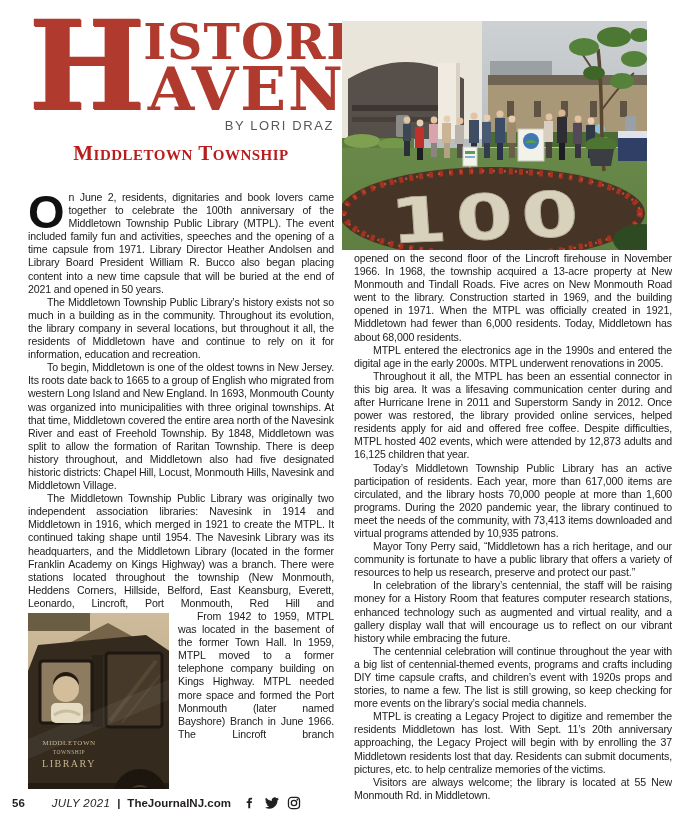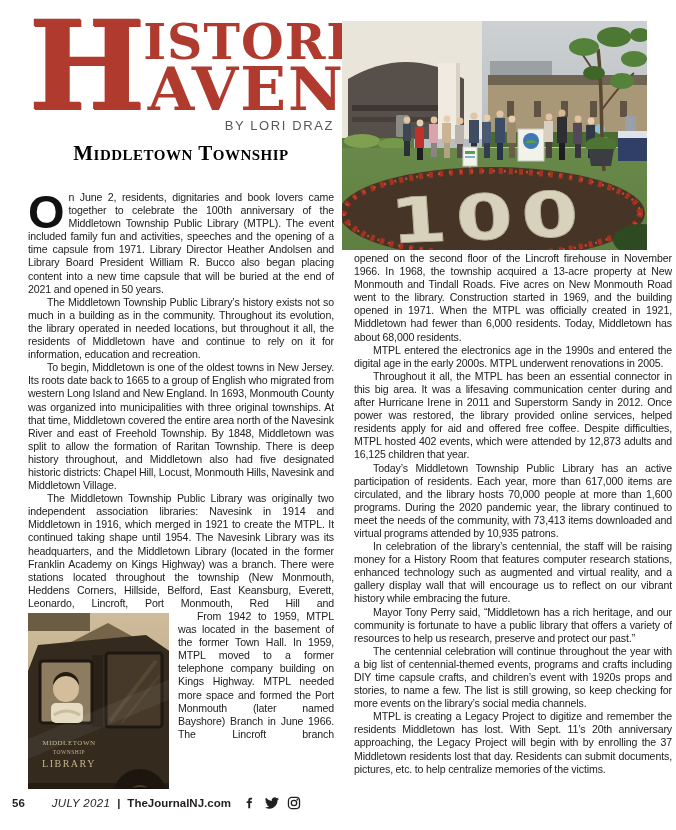--- a/index.html
+++ b/index.html
@@ -9,21 +9,21 @@
   
   .title-block{position:absolute;left:28px;top:16px;width:306px;}
   .title-row{display:flex;align-items:flex-start;color:#b03a2e;
              font-family:"DejaVu Serif",serif;font-weight:700;}
   .giant-h{font-size:124px;line-height:.8;letter-spacing:-2px;
            text-shadow:1px 1px 0 #b03a2e;}
   .title-lines{flex:1;display:flex;flex-direction:column;align-items:flex-end;padding-top:6px;}
   .t1{font-size:49px;line-height:.82;letter-spacing:1px;}
   .t2{font-size:60px;line-height:.92;letter-spacing:2px;}
   .byline{margin-top:1px;text-align:right;font-size:13px;letter-spacing:1.6px;color:#57585c;}
-  .subtitle{margin-top:10px;text-align:center;color:#000000;
+  .subtitle{margin-top:10px;text-align:center;color:#b91c1c;
             font-family:"Liberation Serif",serif;font-variant:small-caps;
             font-weight:700;font-size:21px;line-height:1.0;letter-spacing:.5px;}
 
   
   .col{position:absolute;text-align:justify;font-size:10.6px;line-height:13.1px;
        letter-spacing:-.12px;word-spacing:-.2px;overflow:hidden;}
   .col1{left:28px;top:191px;width:306px;height:598px;}
   .col2{left:354px;top:252px;width:318px;height:560px;}
   .col p{margin:0;}
   .indent{text-indent:19px;}
@@ -215,21 +215,21 @@
         <ellipse cx="150" cy="192" rx="148" ry="42" fill="none" stroke="#a5311f" stroke-width="6" stroke-dasharray="4 6"></ellipse>
         <ellipse cx="150" cy="192" rx="148" ry="42" fill="none" stroke="#c14a31" stroke-width="2.5" stroke-dasharray="2 9"></ellipse>
         <text x="0" y="0" transform="translate(148,218) scale(1.08,0.82) rotate(-3)" text-anchor="middle" font-family="'DejaVu Sans',sans-serif" font-weight="bold" font-size="76" letter-spacing="8" fill="#d8d1bc" stroke="#b5ad97" stroke-width="1">100</text>
       </g>
       <ellipse cx="299" cy="219" rx="28" ry="16" fill="#2e4a22"></ellipse>
     </svg>
   </div>
 
   <div class="col col1">
     <p class="p"><span class="dropcap">O</span><span>n June 2, residents, dignitaries and book lovers came together to celebrate the 100th anniversary of the Middletown Township Public Library (MTPL). The event included family fun and activities, speeches and the opening of a time capsule from 1971. Library Director Heather Andolsen and Library Board President William R. Bucco also began placing content into a new time capsule that will be buried at the end of 2021 and opened in 50 years.</span></p>
-    <p class="indent">The Middletown Township Public Library’s history exists not so much in a building as in the community. Throughout its evolution, the library operated in needed locations, but throughout it all, the residents of Middletown have and continue to rely on it for information, education and recreation.</p>
+    <p class="indent">The Middletown Township Public Library’s history exists not so much in a building as in the community. Throughout its evolution, the library company in several locations, but throughout it all, the residents of Middletown have and continue to rely on it for information, education and recreation.</p>
     <p class="indent">To begin, Middletown is one of the oldest towns in New Jersey. Its roots date back to 1665 to a group of English who migrated from western Long Island and New England. In 1693, Monmouth County was organized into municipalities with three original townships. At that time, Middletown covered the entire area north of the Navesink River and east of Freehold Township. By 1848, Middletown was split to allow the formation of Raritan Township. There is deep history throughout, and Middletown also had five designated historic districts: Chapel Hill, Locust, Monmouth Hills, Navesink and Middletown Village.</p>
     <p class="indent jlast">The Middletown Township Public Library was originally two independent association libraries: Navesink in 1914 and Middletown in 1916, which merged in 1921 to create the MTPL. It continued taking shape until 1954. The Navesink Library was its headquarters, and the Middletown Library (located in the former Franklin Academy on Kings Highway) was a branch. There were stations located throughout the township (New Monmouth, Heddens Corners, Hillside, Belford, East Keansburg, Everett, Leonardo, Lincroft, Port Monmouth, Red Hill and</p>
     <div>
       <div class="bookmobile">
         <svg width="147" height="200" viewBox="0 0 147 200">
           <defs>
             <linearGradient id="sepia" x1="0" y1="0" x2="0" y2="1">
               <stop offset="0" stop-color="#cdbb9b"></stop>
                 <stop offset="1" stop-color="#b3a07d"></stop>
             </linearGradient>
@@ -265,24 +265,25 @@
       </div>
       <p class="indent jlast">From 1942 to 1959, MTPL was located in the basement of the former Town Hall. In 1959, MTPL moved to a former telephone company building on Kings Highway. MTPL needed more space and formed the Port Monmouth (later named Bayshore) Branch in June 1966. The Lincroft branch</p>
     </div>
   </div>
 
   <div class="col col2">
     <p class="p">opened on the second floor of the Lincroft firehouse in November 1966. In 1968, the township acquired a 13-acre property at New Monmouth and Tindall Roads. Five acres on New Monmouth Road went to the library. Construction started in 1969, and the building opened in 1971. When the MTPL was officially created in 1921, Middletown had fewer than 6,000 residents. Today, Middletown has about 68,000 residents.</p>
     <p class="indent">MTPL entered the electronics age in the 1990s and entered the digital age in the early 2000s. MTPL underwent renovations in 2005.</p>
     <p class="indent">Throughout it all, the MTPL has been an essential connector in this big area. It was a lifesaving communication center during and after Hurricane Irene in 2011 and Superstorm Sandy in 2012. Once power was restored, the library provided online services, helped residents apply for aid and offered free coffee. Despite difficulties, MTPL hosted 402 events, which were attended by 12,873 adults and 16,125 children that year.</p>
     <p class="indent">Today’s Middletown Township Public Library has an active participation of residents. Each year, more than 617,000 items are circulated, and the library hosts 70,000 people at more than 1,600 programs. During the 2020 pandemic year, the library continued to meet the needs of the community, with 73,413 items downloaded and virtual programs attended by 10,935 patrons.</p>
+    <p class="indent">Mayor Tony Perry said, “Middletown has a rich heritage, and our community is fortunate to have a public library that offers a variety of resources to help us research, preserve and protect our past.”</p>
     <p class="indent">In celebration of the library’s centennial, the staff will be raising money for a History Room that features computer research stations, enhanced technology such as augmented and virtual reality, and a gallery display wall that will encourage us to reflect on our vibrant history while embracing the future.</p>
-    <p class="indent">Mayor Tony Perry said, “Middletown has a rich heritage, and our community is fortunate to have a public library that offers a variety of resources to help us research, preserve and protect our past.”</p>
     <p class="indent">The centennial celebration will continue throughout the year with a big list of centennial-themed events, programs and crafts including DIY time capsule crafts, and children’s event with 1920s props and stories, to name a few. The list is still growing, so keep checking for more events on the library’s social media channels.</p>
     <p class="indent">MTPL is creating a Legacy Project to digitize and remember the residents Middletown has lost. With Sept. 11’s 20th anniversary approaching, the Legacy Project will begin with by enrolling the 37 Middletown residents lost that day. Residents can submit documents, pictures, etc. to help centralize memories of the victims.</p>
+    <p class="indent">Visitors are always welcome; the library is located at 55 New Monmouth Rd. in Middletown.</p>
   </div>
 
   <div class="footer">
     <span class="pagenum">56</span>
     <span class="fdate">JULY 2021</span>
     <span class="fsep">|</span>
     <span class="fsite">TheJournalNJ.com</span>
     <span class="social">
       <svg viewBox="0 0 24 24">
         <path fill="#231f20" d="M15.5 3h-2.7C10.2 3 9 4.8 9 6.9V9H6.4v3.2H9V21h3.3v-8.8h2.7l.5-3.2h-3.2V7.1c0-.8.3-1.2 1.1-1.2h2.1V3z"></path>

